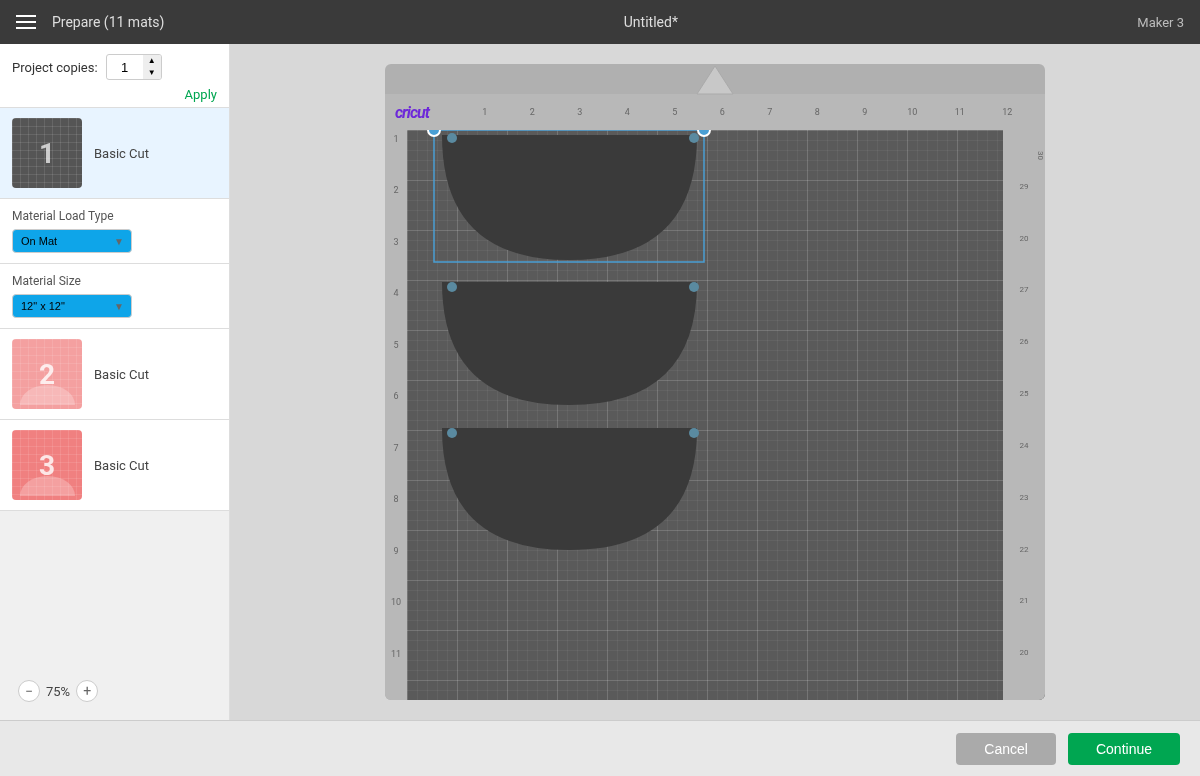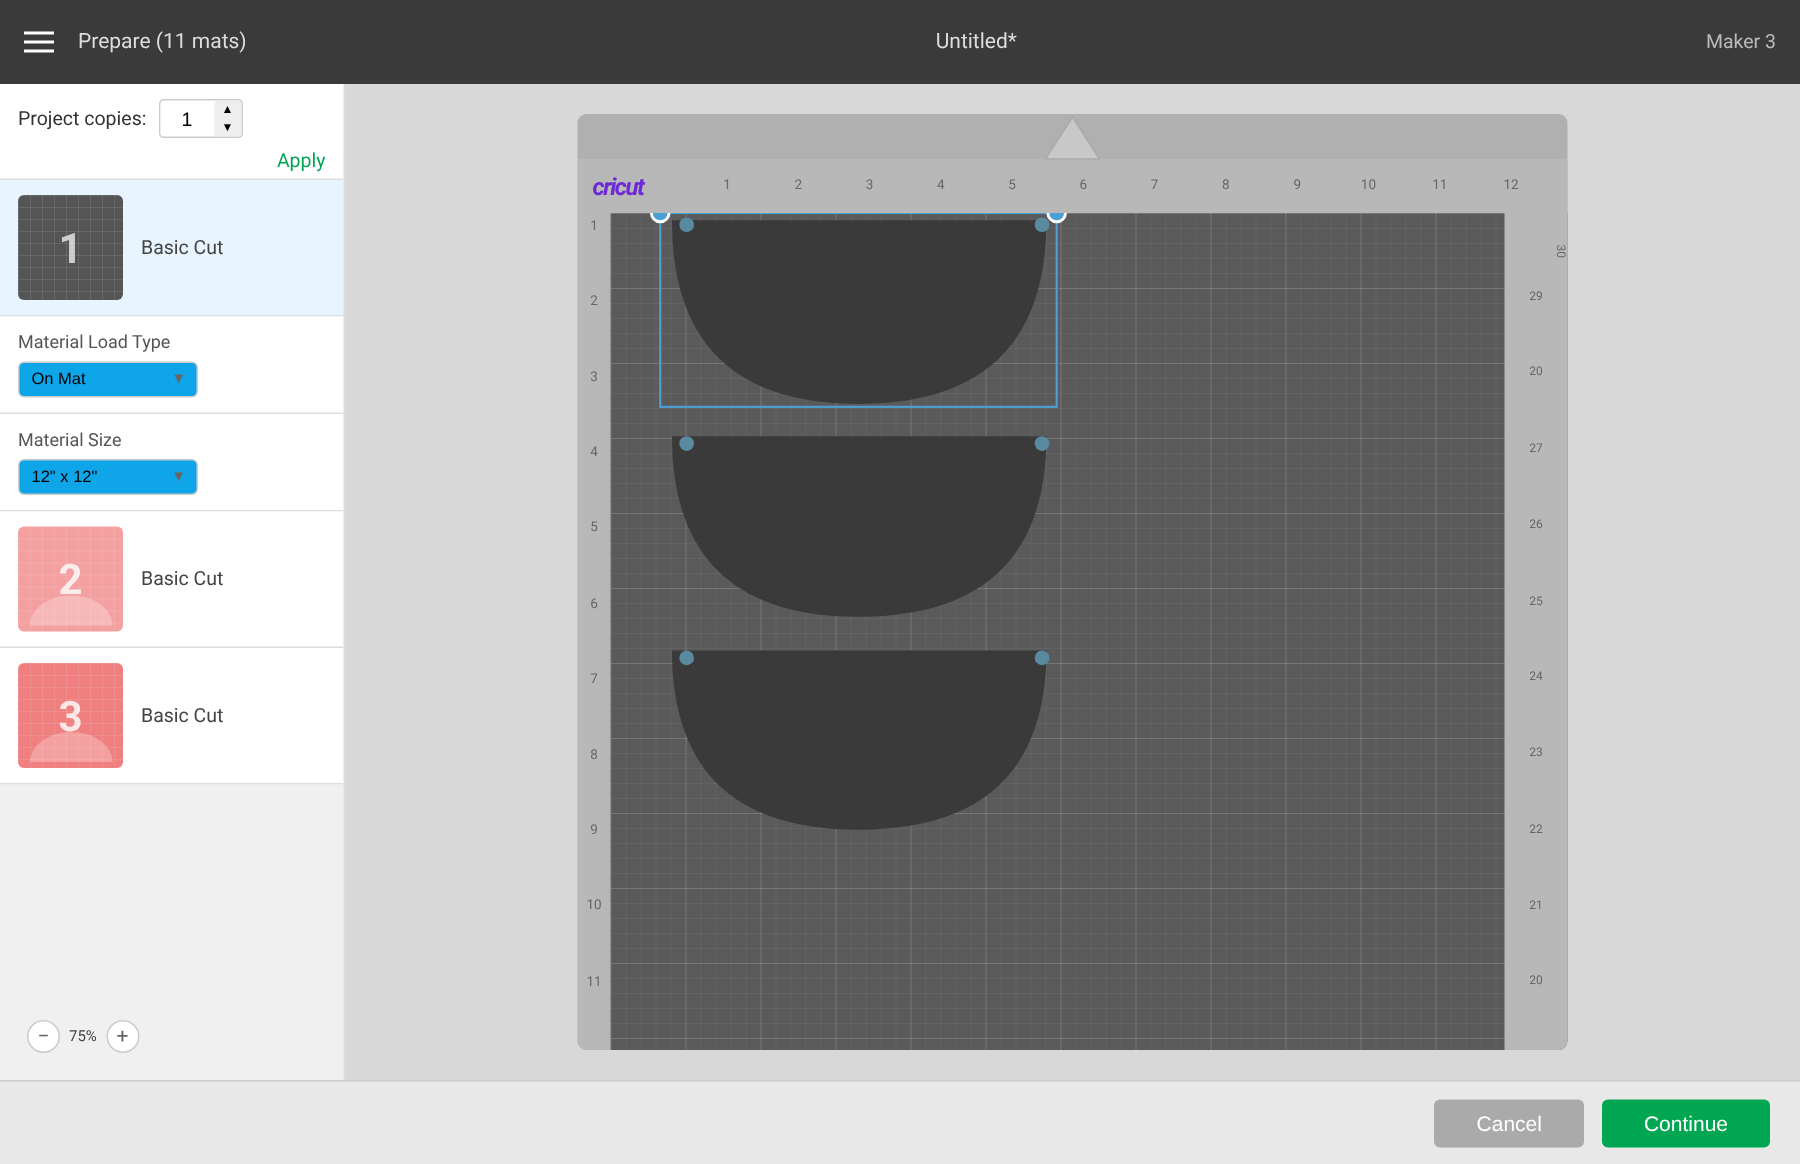--- a/index.html
+++ b/index.html
@@ -1,19 +1,19 @@
 <!DOCTYPE html>
 <html><head>
   <meta charset="utf-8">
   <style>
     * { box-sizing: border-box; margin: 0; padding: 0; }
     body { font-family: -apple-system, BlinkMacSystemFont, 'Segoe UI', Roboto, sans-serif; background: #e8e8e8; width: 1200px; height: 776px; overflow: hidden; display: flex; flex-direction: column; }
 
     
-    .header { background: #3a3a3a; color: white; height: 56px; display: flex; align-items: center; padding: 0 16px; flex-shrink: 0; }
+    .header { background: #3a3a3a; color: white; height: 44px; display: flex; align-items: center; padding: 0 16px; flex-shrink: 0; }
     .header-menu { margin-right: 16px; cursor: pointer; display: flex; flex-direction: column; gap: 4px; }
     .header-menu span { display: block; width: 20px; height: 2px; background: white; }
     .header-title { flex: 1; text-align: center; font-size: 14px; color: #ccc; }
     .header-device { font-size: 13px; color: #bbb; }
 
     
     .main { display: flex; flex: 1; overflow: hidden; }
 
     
     .sidebar { width: 230px; background: #f0f0f0; display: flex; flex-direction: column; flex-shrink: 0; overflow-y: auto; border-right: 1px solid #ddd; }
@@ -43,21 +43,21 @@
     .select-arrow { position: absolute; right: 8px; top: 50%; transform: translateY(-50%); pointer-events: none; font-size: 10px; color: #666; }
     .mirror-row { display: flex; align-items: center; gap: 8px; padding: 10px 12px; background: white; }
     .mirror-label { font-size: 12px; color: #555; }
     .info-icon { width: 14px; height: 14px; border: 1px solid #888; border-radius: 50%; display: flex; align-items: center; justify-content: center; font-size: 9px; color: #888; cursor: pointer; }
     .toggle { width: 36px; height: 20px; background: #ccc; border-radius: 10px; cursor: pointer; position: relative; }
     .toggle-knob { width: 18px; height: 18px; background: white; border-radius: 50%; position: absolute; top: 1px; left: 1px; box-shadow: 0 1px 3px rgba(0,0,0,0.3); }
 
     
     .zoom-bar { display: flex; align-items: center; justify-content: center; gap: 6px; padding: 8px; background: #f0f0f0; }
     .zoom-btn { width: 22px; height: 22px; border: 1px solid #ccc; border-radius: 50%; background: white; cursor: pointer; display: flex; align-items: center; justify-content: center; font-size: 14px; color: #666; }
-    .zoom-value { font-size: 10px; color: #444; }
+    .zoom-value { font-size: 13px; color: #444; }
 
     
     .canvas-area { flex: 1; display: flex; flex-direction: column; align-items: center; justify-content: flex-start; padding: 20px; overflow: hidden; background: #d8d8d8; position: relative; }
 
     
     .mat-canvas { background: #b0b0b0; border-radius: 6px; position: relative; width: 660px; height: 640px; overflow: hidden; }
     .grid-content { flex: 1; background: #5a5a5a; position: relative; }
 
     
     .grid-overlay { position: absolute; inset: 0; background-image: linear-gradient(rgba(255,255,255,0.12) 1px, transparent 1px), linear-gradient(90deg, rgba(255,255,255,0.12) 1px, transparent 1px); background-size: 50px 50px; }

